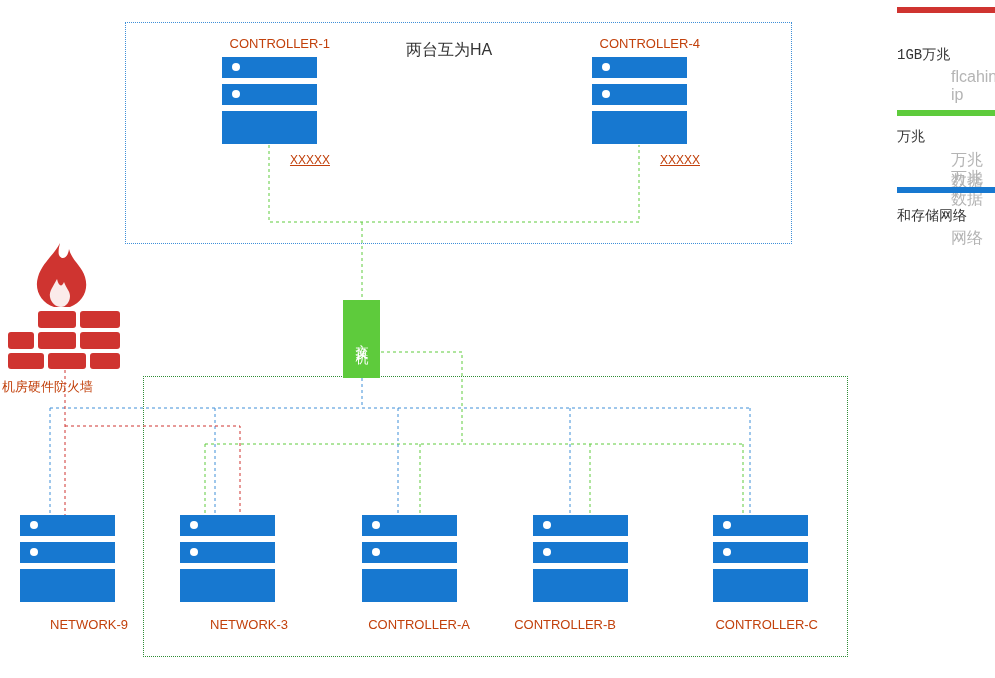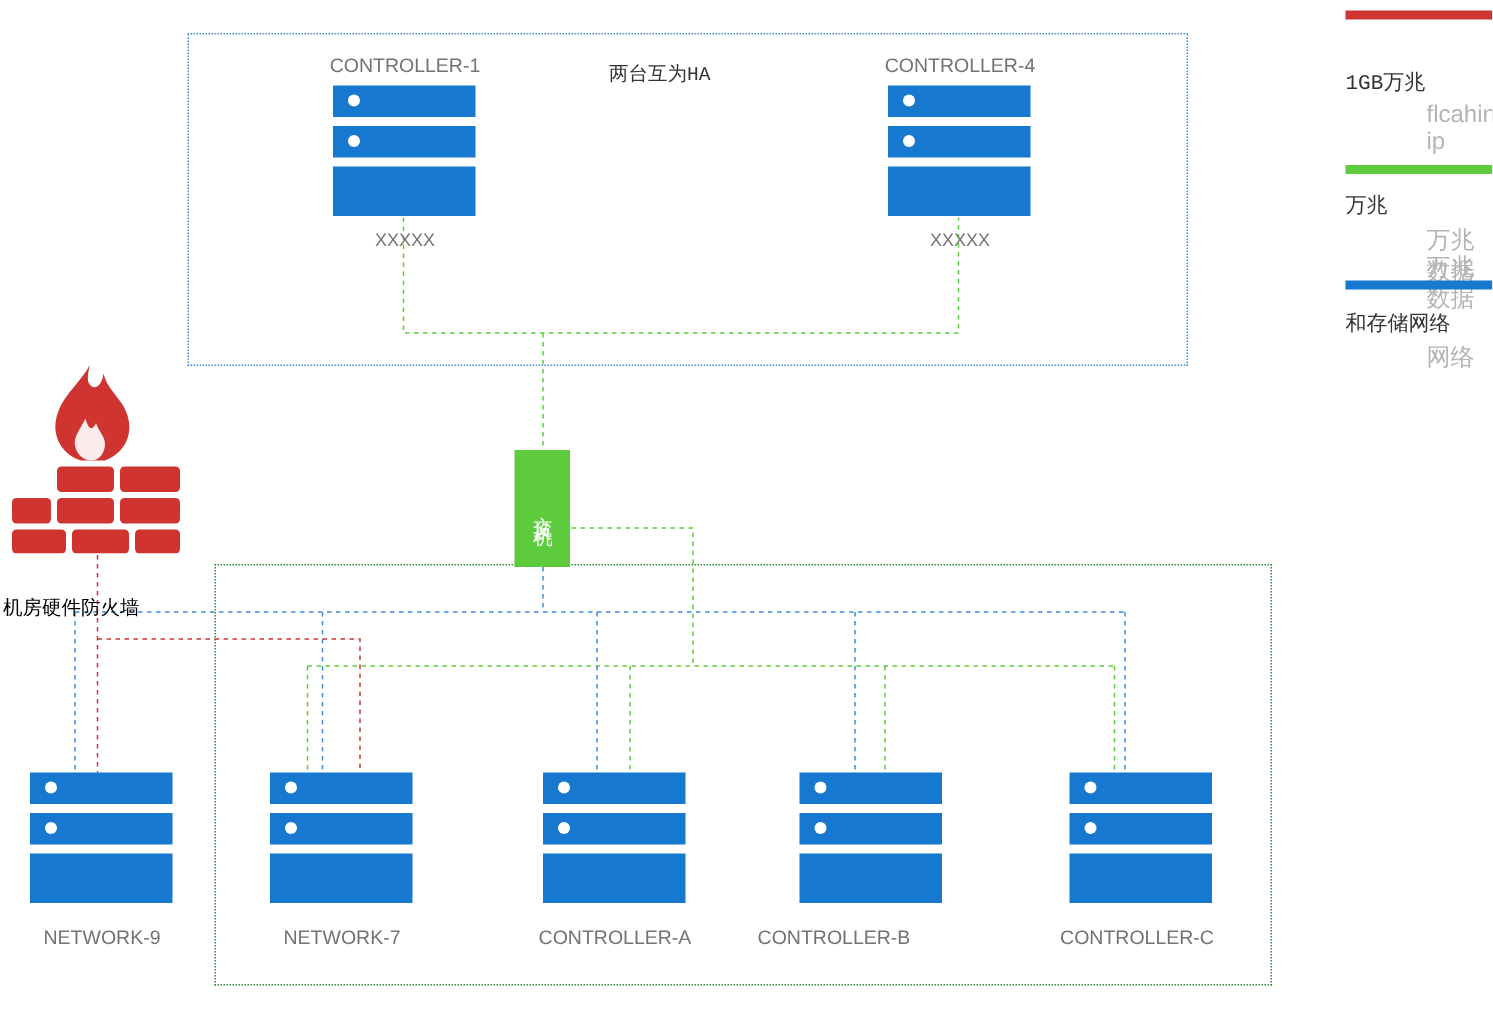--- a/index.html
+++ b/index.html
@@ -10,30 +10,30 @@
 
   .box { position:absolute; z-index:1; }
   .top-box { left:125px; top:22px; width:667px; height:222px; border:1px dotted #3f8fd8; }
   .bottom-box { left:143px; top:376px; width:705px; height:281px; border:1px dotted #2f8d36; }
 
   .server { position:absolute; width:95px; z-index:10; }
   .srow { height:21px; background:#1778d0; margin-bottom:6px; position:relative; }
   .srow.tall { height:33px; margin-bottom:0; }
   .dot { position:absolute; width:8px; height:8px; border-radius:50%; background:#fff; left:10px; top:6px; }
 
-  .lbl { position:absolute; font-size:13px; color:#737373; text-align:center; width:120px; z-index:10; }
-  .sub-x { font-size:12px; }
-  .note { position:absolute; left:406px; top:40px; font-size:13px; color:#333; z-index:10;font-family:Liberation Mono, monospace; }
+  .lbl { position:absolute; font-size:13px; color:#c2410c; text-align:right; width:120px; z-index:10; }
+  .sub-x { font-size:12px;text-decoration:underline; }
+  .note { position:absolute; left:406px; top:40px; font-size:16px; color:#333; z-index:10; }
 
   .switch { position:absolute; left:343px; top:300px; width:37px; height:78px; background:#5ecb3c;
             color:#fff; z-index:10; display:flex; align-items:center; justify-content:center;
             writing-mode:vertical-rl; text-orientation:upright; font-size:13px; letter-spacing:4px; }
 
   .firewall { position:absolute; left:8px; top:243px; z-index:10; }
-  .fw-label { position:absolute; left:2px; top:396px; font-size:13px; color:#000000; z-index:10; }
+  .fw-label { position:absolute; left:2px; top:378px; font-size:13px; color:#c2410c; z-index:10; }
 
   .legend { position:absolute; left:897px; top:0; width:98px; height:260px; z-index:10; }
   .lg-bar { position:absolute; left:0; width:98px; height:6px; }
   .lg-red { background:#cf3430; }
   .lg-green { background:#5ecb3c; }
   .lg-blue { background:#1778d0; }
   .lg-title { position:absolute; left:0; font-size:14px; color:#333;font-family:Liberation Mono, monospace; }
   .lg-sub { position:absolute; left:14px; font-size:16px; color:#b4b4b4;margin-left:40px; }
 </style>
 </head>
@@ -127,21 +127,21 @@
 
   <div class="server" style="left:180px;top:515px">
     <div class="srow">
         <span class="dot"></span>
       </div>
     <div class="srow">
         <span class="dot"></span>
       </div>
     <div class="srow tall"></div>
   </div>
-  <div class="lbl" style="left:168px;top:617px">NETWORK-7</div>
+  <div class="lbl" style="left:168px;top:617px">NETWORK-3</div>
 
   <div class="server" style="left:362px;top:515px">
     <div class="srow">
         <span class="dot"></span>
       </div>
     <div class="srow">
         <span class="dot"></span>
       </div>
     <div class="srow tall"></div>
   </div>

